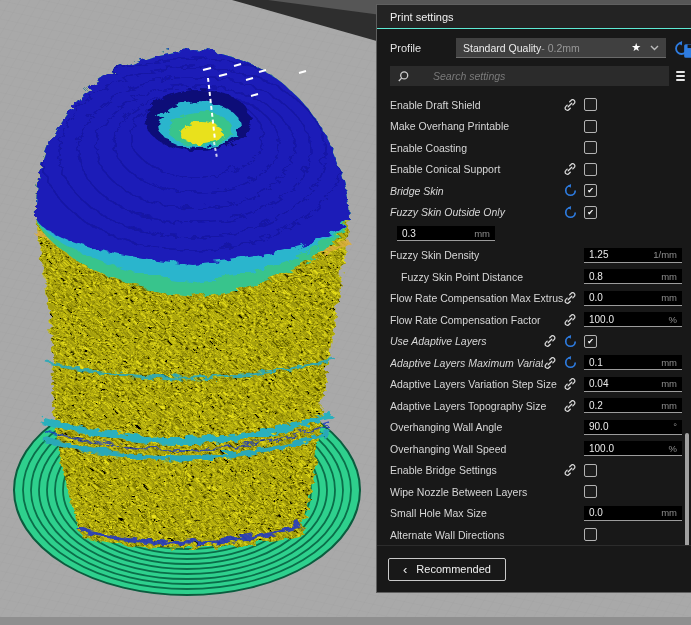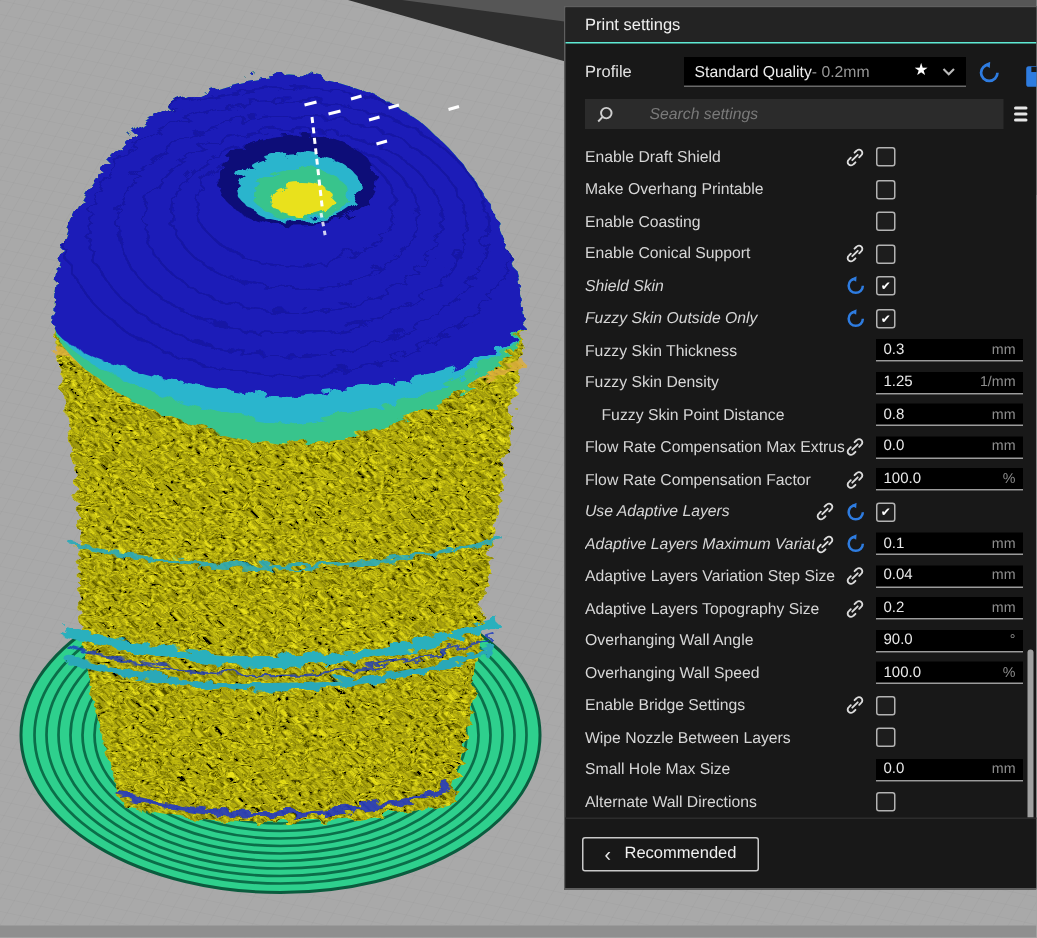--- a/index.html
+++ b/index.html
@@ -13,24 +13,24 @@
   .panel{
     position:absolute;left:376px;top:4px;width:315px;height:589px;
     background:#181818;border:1px solid #5f5f5f;border-right:none;
     box-sizing:border-box;color:#d6d6d6;
   }
   .panel-header{
     height:23px;background:#232323;border-bottom:1px solid #5eead4;
     display:flex;align-items:center;padding-left:13px;
     font-size:11px;color:#f0f0f0;
   }
-  .profile-row{display:flex;align-items:center;margin:9px 24px 0 13px}
+  .profile-row{display:flex;align-items:center;margin:9px 2px 0 13px}
   .profile-label{font-size:11px;width:58px;flex:0 0 58px;color:#e2e2e2}
   .dropdown{
-    margin-left:8px;width:216px;height:20px;background:#000000;
+    margin-left:8px;width:216px;height:20px;background:#404040;
     border-bottom:1px solid #6a6a6a;display:flex;align-items:center;
     padding:0 7px;box-sizing:border-box;font-size:10.5px;justify-content:space-between;
   }
   .dd-value{color:#ececec}
   .dd-suffix{color:#979797}
   .dd-spacer{flex:1}
   .star{color:#fff;font-size:11px;margin-right:9px;line-height:1}
   .top-undo{margin-left:8px;display:flex;align-items:center}
   .save-clip{position:absolute;left:306px;top:38px;width:9px;height:16px;overflow:hidden}
   .search-row{display:flex;align-items:center;margin:8px 6px 0 13px}
@@ -249,21 +249,21 @@
         <div class="set-icons">
           <svg width="14" height="14" viewBox="0 0 14 14">
             <path d="M5.2 8.8l3.6-3.6M4.2 7.1L2.9 8.4a2.2 2.2 0 103.1 3.1l1.3-1.3M9.8 6.9l1.3-1.3a2.2 2.2 0 10-3.1-3.1L6.7 3.8" fill="none" stroke="#dcdcdc" stroke-width="1.25" stroke-linecap="round"></path>
           </svg>
         </div>
         <div class="set-ctrl">
           <div class="checkbox"></div>
         </div>
       </div>
       <div class="set-row">
-        <div class="set-label italic">Shield Skin</div>
+        <div class="set-label italic">Bridge Skin</div>
         <div class="set-icons">
           <svg width="13" height="13" viewBox="0 0 14 14">
             <path d="M7 1.9A5.1 5.1 0 1 0 12.1 7" fill="none" stroke="#2e7ce0" stroke-width="1.8"></path>
             <path d="M7.6 0.1 L3.9 1.9 7.3 4.1 Z" fill="#2e7ce0"></path>
           </svg>
         </div>
         <div class="set-ctrl">
           <div class="checkbox">✔</div>
         </div>
       </div>
@@ -273,21 +273,20 @@
           <svg width="13" height="13" viewBox="0 0 14 14">
             <path d="M7 1.9A5.1 5.1 0 1 0 12.1 7" fill="none" stroke="#2e7ce0" stroke-width="1.8"></path>
             <path d="M7.6 0.1 L3.9 1.9 7.3 4.1 Z" fill="#2e7ce0"></path>
           </svg>
         </div>
         <div class="set-ctrl">
           <div class="checkbox">✔</div>
         </div>
       </div>
       <div class="set-row">
-        <div class="set-label">Fuzzy Skin Thickness</div>
         <div class="set-icons"></div>
         <div class="set-ctrl">
           <div class="num-field">
             <span class="val">0.3</span>
             <span class="unit">mm</span>
           </div>
         </div>
       </div>
       <div class="set-row">
         <div class="set-label">Fuzzy Skin Density</div>

